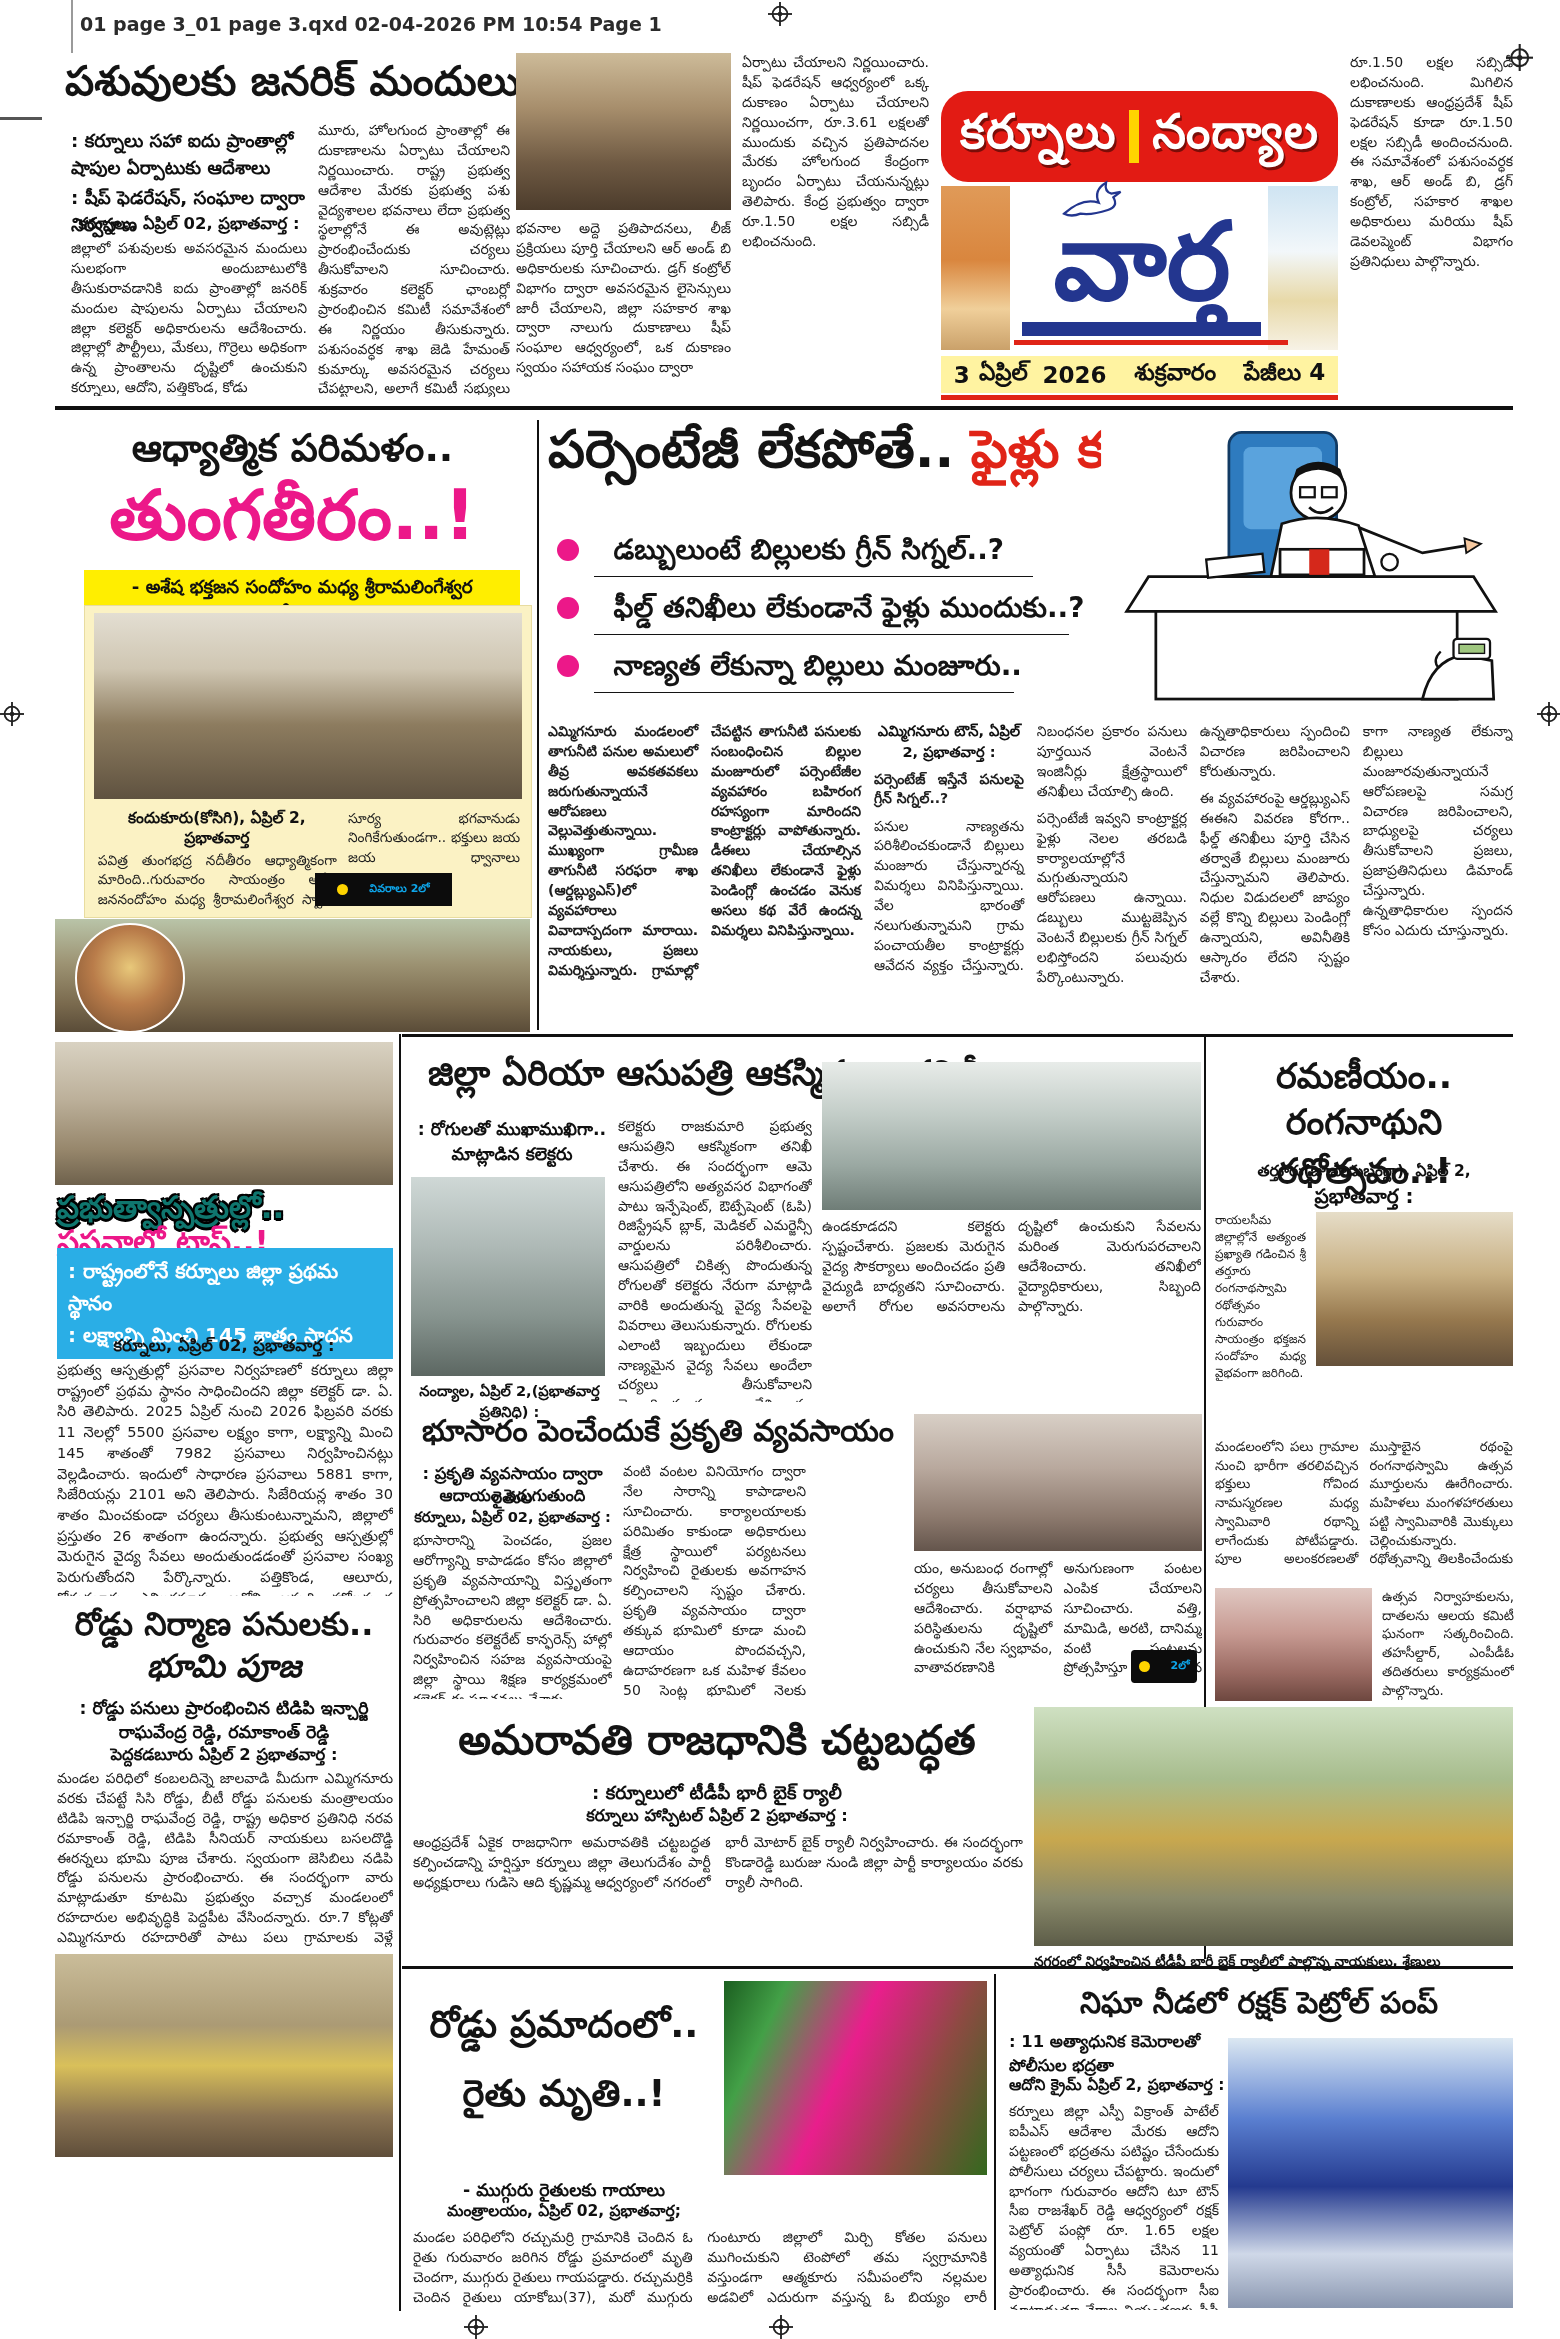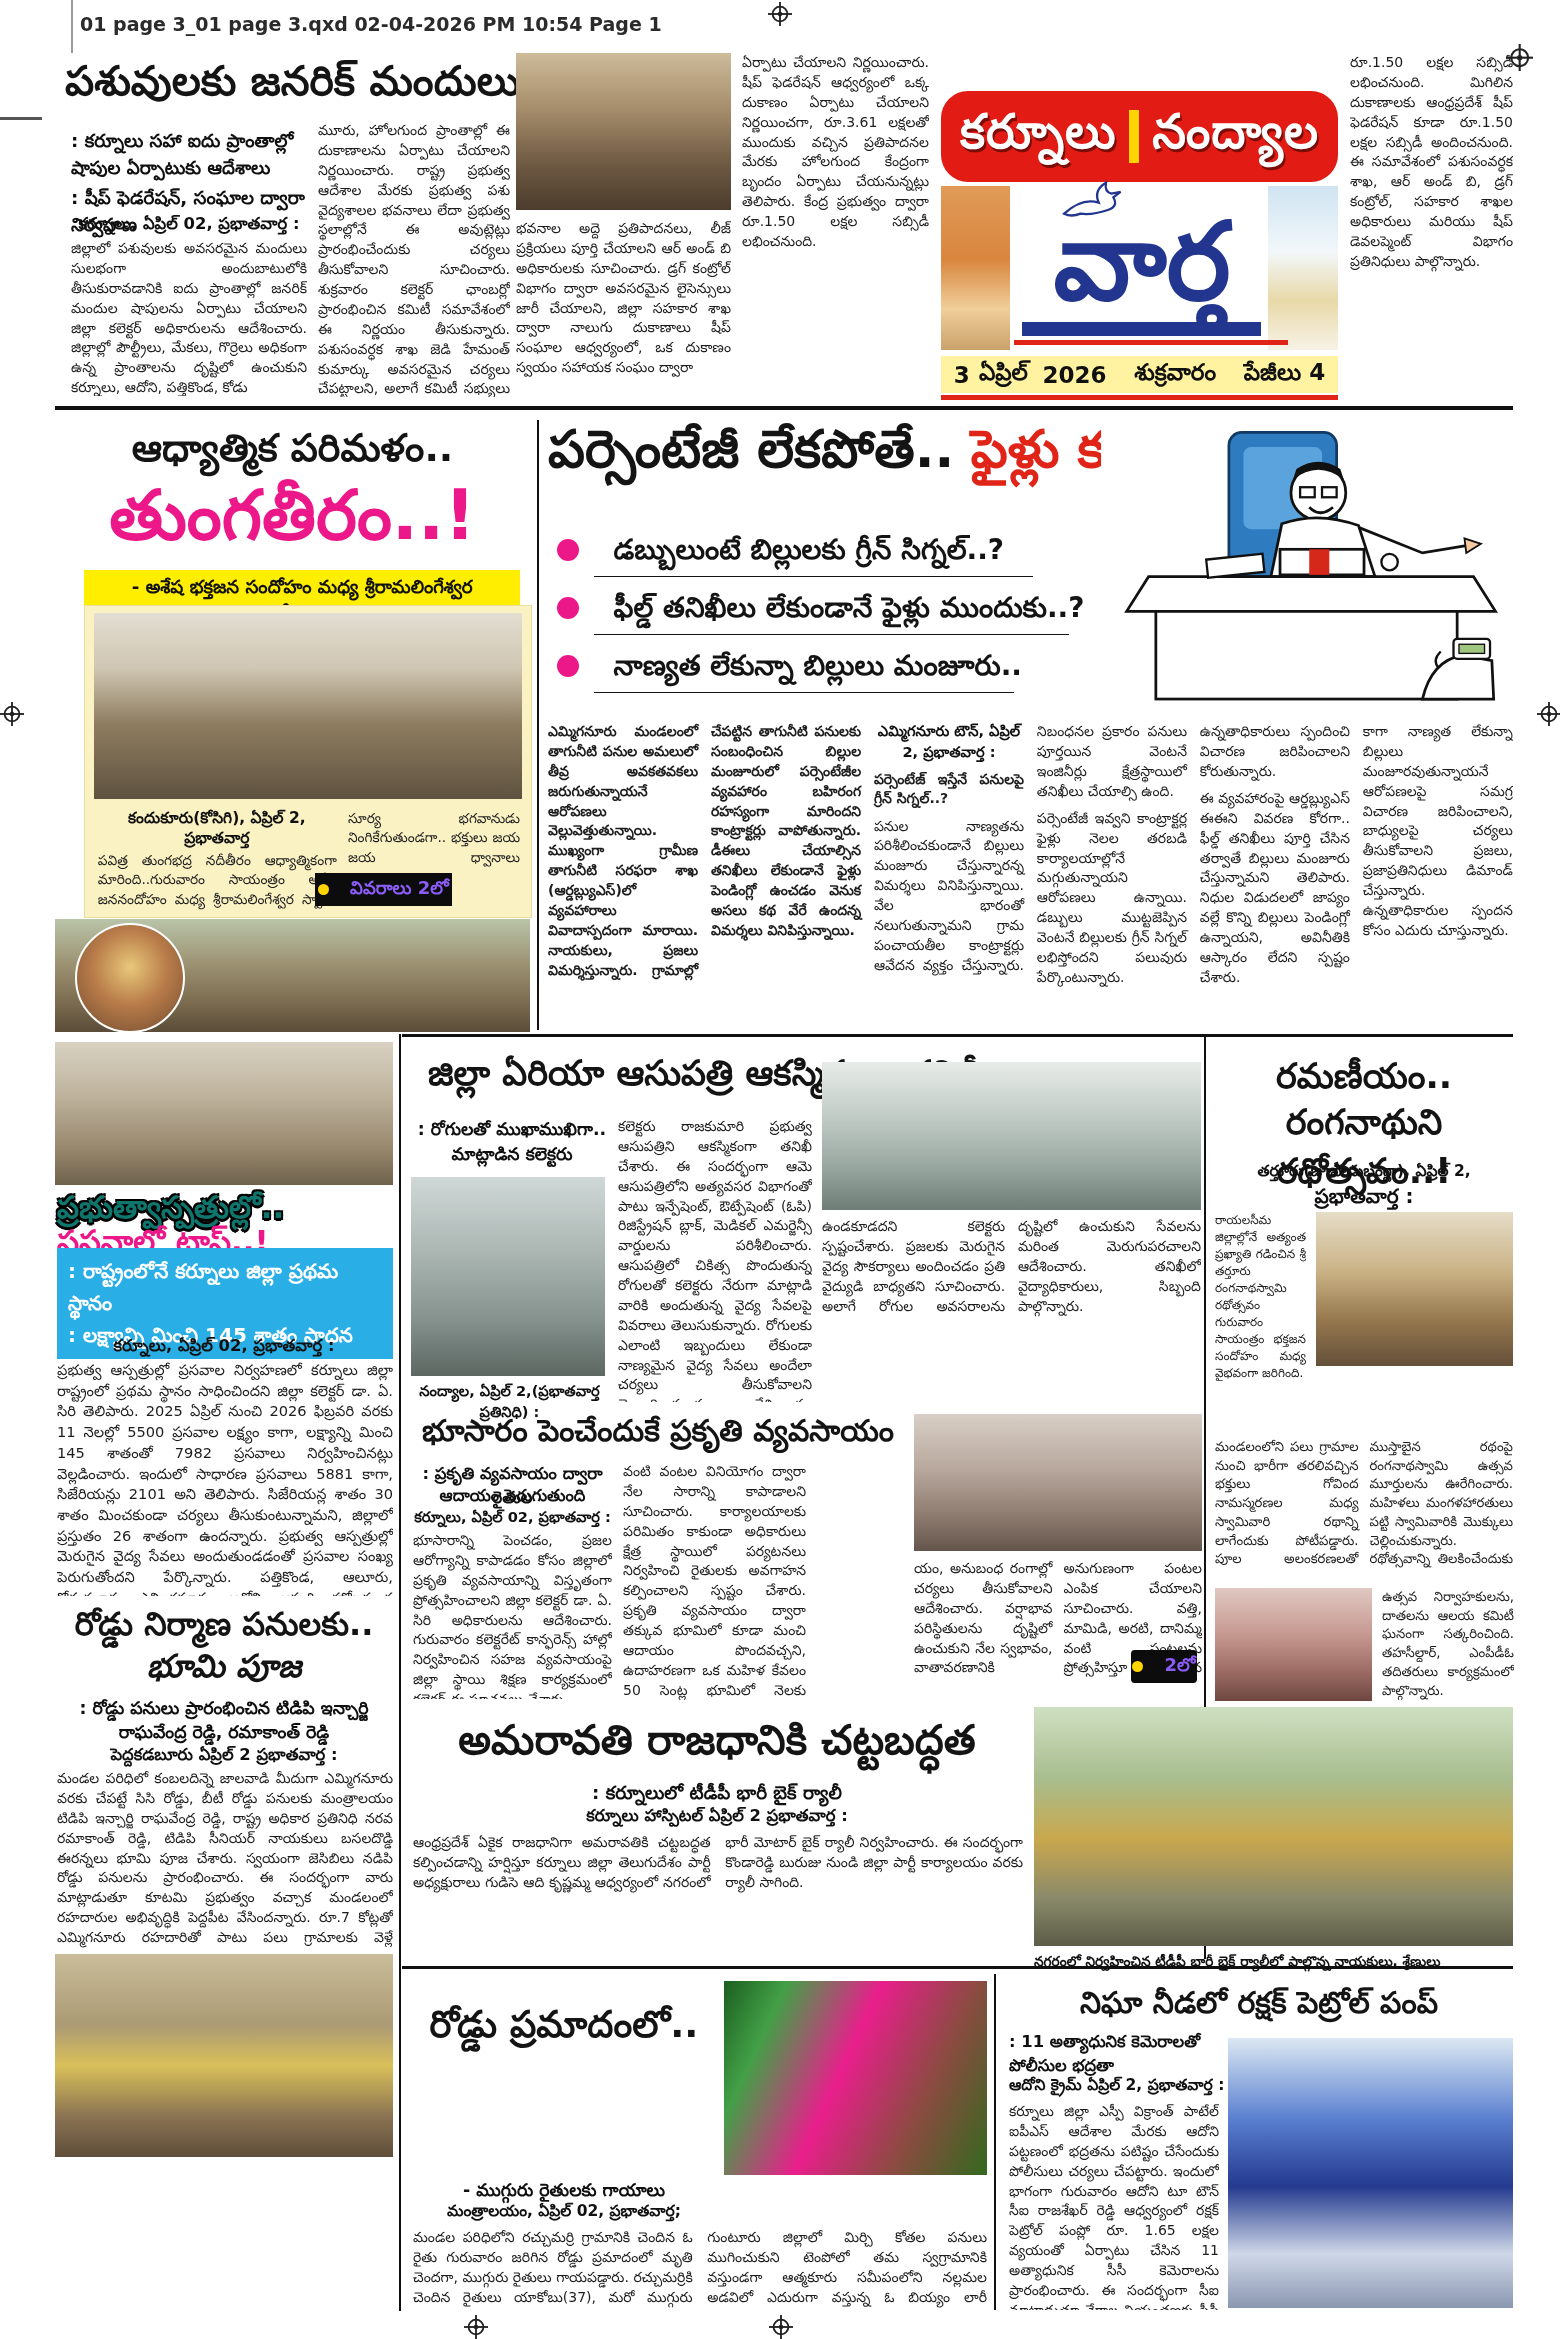--- a/index.html
+++ b/index.html
@@ -11,21 +11,21 @@
   .center{text-align:center;}
   .hl-black{font-weight:bold;color:#141414;}
   .hl-red{font-weight:bold;color:#e02417;}
   .hl-pink{font-weight:bold;color:#ec1889;}
   .subhead{font-weight:bold;color:#101010;font-size:18.3px;line-height:1.45;}
   .dateline{font-weight:bold;color:#101010;font-size:16.4px;text-align:center;}
   .photo{background:#b9a98c;}
   .rule-h{background:#101010;}
   .rule-v{background:#101010;}
   .yellowbar{background:#ffee00;}
-  .morebox{background:#0c0c0c;color:#8b5cf6;font-weight:bold;font-size:18px;display:flex;align-items:center;justify-content:center;gap:21px;}
+  .morebox{background:#0c0c0c;color:#0ea5e9;font-weight:bold;font-size:11px;display:flex;align-items:center;justify-content:center;gap:21px;}
   .moredot{width:11px;height:11px;border-radius:50%;background:#ffd400;display:inline-block;}
   .bullet-row{display:flex;align-items:flex-start;gap:14.6px;}
   .bullet-dot{width:22px;height:22px;border-radius:50%;background:#ec1889;flex:0 0 auto;margin-top:7.3px;}
   .bullet-text{font-weight:bold;font-size:28px;color:#141414;line-height:1.25;margin-left:20px;}
   .bullet-sep{border-bottom:1.8px solid #141414;}
   .cream{background:#fbf2c4;}
   .bluebox{background:#2aaee6;color:#fff;font-weight:bold;font-size:20px;line-height:1.6;padding:7.3px 11px;}
   .outline-white{color:#0f766e;text-shadow:-1.8px -1.8px 0 #000,1.8px -1.8px 0 #000,-1.8px 1.8px 0 #000,1.8px 1.8px 0 #000,0 2.7px 0 #000;}
   .regmark svg{display:block;}
   .masthead-band{background:#e21b14;display:flex;align-items:center;justify-content:center;gap:12.8px;}
@@ -272,20 +272,21 @@
   <div class="abs dateline" style="left:411px;top:1806px;width:612px;">కర్నూలు హాస్పిటల్ ఏప్రిల్ 2 ప్రభాతవార్త :</div>
   <div class="abs body-txt" style="left:413px;top:1833px;width:610px;height:117px;column-count:2;column-gap:14.6px;overflow:hidden;">ఆంధ్రప్రదేశ్ ఏకైక రాజధానిగా అమరావతికి చట్టబద్ధత కల్పించడాన్ని హర్షిస్తూ కర్నూలు జిల్లా తెలుగుదేశం పార్టీ అధ్యక్షురాలు గుడిసె ఆది కృష్ణమ్మ ఆధ్వర్యంలో నగరంలో భారీ మోటార్ బైక్ ర్యాలీ నిర్వహించారు. ఈ సందర్భంగా కొండారెడ్డి బురుజు నుండి జిల్లా పార్టీ కార్యాలయం వరకు ర్యాలీ సాగింది.</div>
   <div class="abs photo" style="left:1034px;top:1707px;width:479px;height:239px;background:linear-gradient(180deg,#cfe0c2 0%,#a8bd8e 30%,#c9a84e 55%,#8a8a6a 80%,#5c5c48 100%);"></div>
   <div class="abs caption" style="left:1034px;top:1952px;width:479px;">నగరంలో నిర్వహించిన టీడీపీ భారీ బైక్ ర్యాలీలో పాల్గొన్న నాయకులు, శ్రేణులు</div>
   <div class="abs body-txt" style="left:413px;top:1833px;width:0;height:0;overflow:hidden;"></div>
 
   <div class="abs rule-h" style="left:402px;top:1966px;width:1111px;height:2.7px;"></div>
   <div class="abs rule-v" style="left:994px;top:1974px;width:1.8px;height:336px;"></div>
 
   <div class="abs hl-black center" style="left:413px;top:2003px;width:302px;font-size:37px;">రోడ్డు ప్రమాదంలో..</div>
+  <div class="abs hl-black center" style="left:413px;top:2072px;width:302px;font-size:37px;">రైతు మృతి..!</div>
   <div class="abs photo" style="left:724px;top:1981px;width:263px;height:194px;background:linear-gradient(115deg,#1b5e20 0%,#43a047 18%,#e91e8c 45%,#8d4a42 72%,#33691e 100%);"></div>
   <div class="abs subhead center" style="left:413px;top:2178px;width:302px;font-size:17.4px;">- ముగ్గురు రైతులకు గాయాలు</div>
   <div class="abs dateline" style="left:413px;top:2202px;width:302px;font-size:15.5px;">మంత్రాలయం, ఏప్రిల్ 02, ప్రభాతవార్త;</div>
   <div class="abs body-txt" style="left:413px;top:2228px;width:574px;height:84px;column-count:2;column-gap:14.6px;overflow:hidden;">మండల పరిధిలోని రచ్చుమర్రి గ్రామానికి చెందిన ఓ రైతు గురువారం జరిగిన రోడ్డు ప్రమాదంలో మృతి చెందగా, ముగ్గురు రైతులు గాయపడ్డారు. రచ్చుమర్రికి చెందిన రైతులు యాకోబు(37), మరో ముగ్గురు గుంటూరు జిల్లాలో మిర్చి కోతల పనులు ముగించుకుని టెంపోలో తమ స్వగ్రామానికి వస్తుండగా ఆత్మకూరు సమీపంలోని నల్లమల అడవిలో ఎదురుగా వస్తున్న ఓ బియ్యం లారీ టెంపోను బలంగా ఢీకొంది. ఈ సంఘటనలో యాకోబు అక్కడికక్కడే మృతిచెందగా మిగిలిన ముగ్గురు రైతులకు తీవ్ర గాయాలయ్యాయి. క్షతగాత్రులను స్థానికులు ఆసుపత్రికి తరలించారు. పోలీసులు కేసు నమోదు చేసి దర్యాప్తు చేస్తున్నారు.</div>
 
   <div class="abs hl-black center" style="left:1005px;top:1985px;width:508px;font-size:30px;">నిఘా నీడలో రక్షక్ పెట్రోల్ పంప్</div>
   <div class="abs subhead" style="left:1009px;top:2030px;width:228px;font-size:16.4px;">: 11 అత్యాధునిక కెమెరాలతో పోలీసుల భద్రతా</div>
   <div class="abs dateline" style="left:1009px;top:2076px;width:219px;font-size:15.5px;text-align:left;">ఆదోని క్రైమ్ ఏప్రిల్ 2, ప్రభాతవార్త :</div>
   <div class="abs body-txt" style="left:1009px;top:2102px;width:210px;height:208px;overflow:hidden;">కర్నూలు జిల్లా ఎస్పీ విక్రాంత్ పాటేల్ ఐపీఎస్ ఆదేశాల మేరకు ఆదోని పట్టణంలో భద్రతను పటిష్టం చేసేందుకు పోలీసులు చర్యలు చేపట్టారు. ఇందులో భాగంగా గురువారం ఆదోని టూ టౌన్ సీఐ రాజశేఖర్ రెడ్డి ఆధ్వర్యంలో రక్షక్ పెట్రోల్ పంప్లో రూ. 1.65 లక్షల వ్యయంతో ఏర్పాటు చేసిన 11 అత్యాధునిక సీసీ కెమెరాలను ప్రారంభించారు. ఈ సందర్భంగా సీఐ మాట్లాడుతూ నేరాల నియంత్రణకు సీసీ కెమెరాలు ఎంతగానో దోహదపడతాయన్నారు.</div>
   <div class="abs photo" style="left:1228px;top:2038px;width:285px;height:270px;background:linear-gradient(180deg,#dce8f2 0%,#5a7fd0 30%,#243a8f 55%,#cfd8e8 80%,#8a97b0 100%);"></div>

